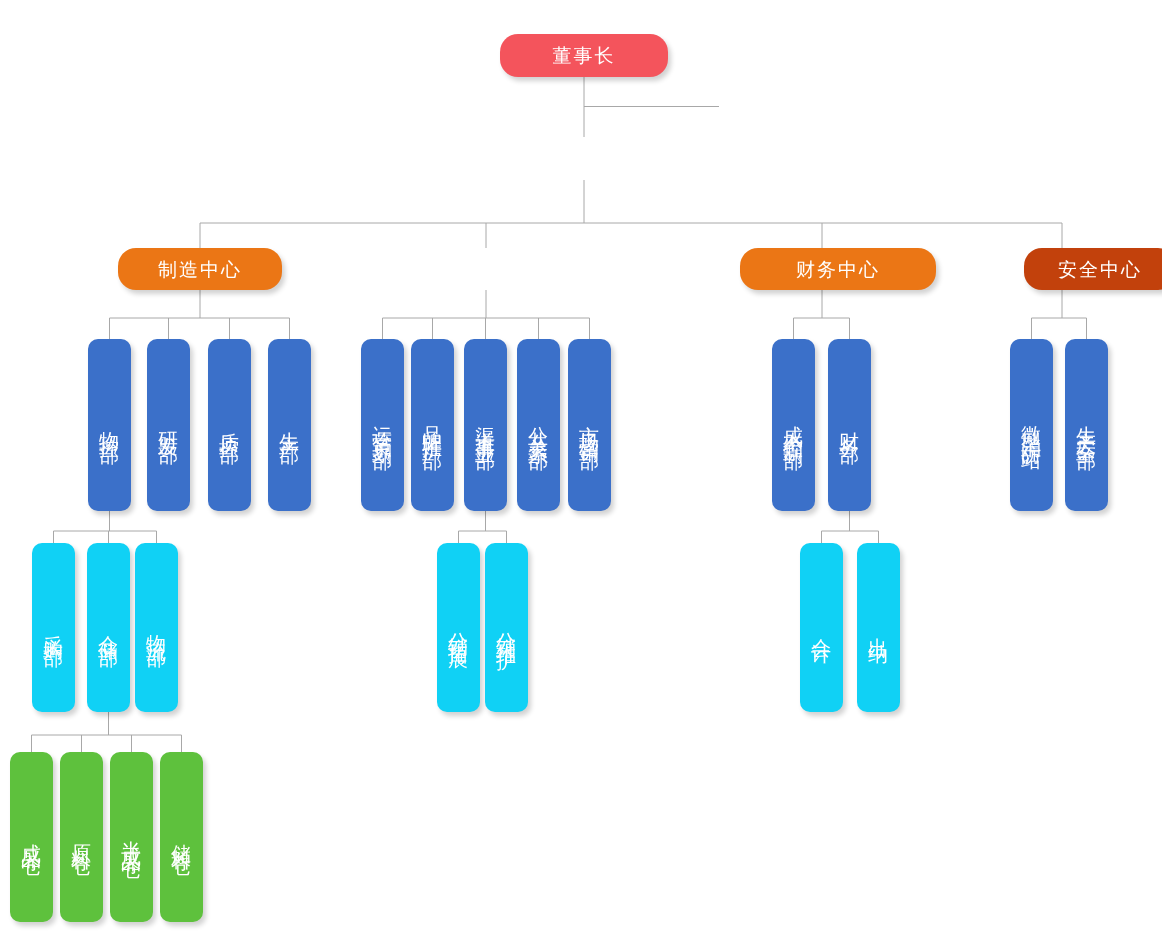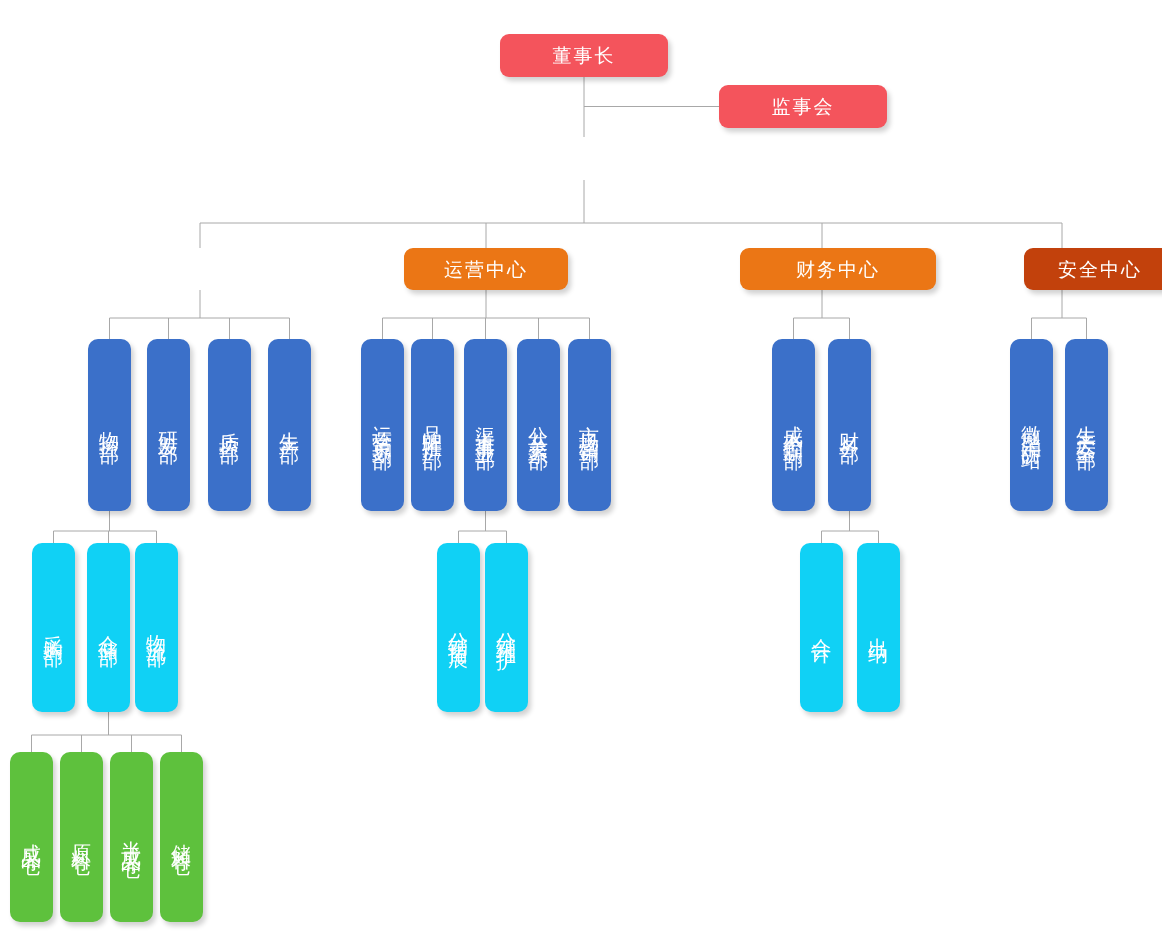--- a/index.html
+++ b/index.html
@@ -3,21 +3,21 @@
 <meta charset="utf-8">
 <style>
   html,body{margin:0;padding:0;background:#ffffff;}
   #canvas{
     position:relative;width:1162px;height:943px;overflow:hidden;
     font-family:"Liberation Sans", sans-serif;background:#ffffff;
   }
   #wires{position:absolute;left:0;top:0;width:1162px;height:943px;z-index:0;}
   .node{
     position:absolute;display:flex;align-items:center;justify-content:center;
-    color:#ffffff;border-radius:9px;z-index:1;
+    color:#ffffff;border-radius:18px;z-index:1;
     box-shadow:3px 4px 5px rgba(0,0,0,0.18);
     font-size:19px;letter-spacing:2px;line-height:1;white-space:nowrap;
   }
   .node.v{
     writing-mode:vertical-rl;text-orientation:upright;
     font-size:20px;letter-spacing:6px;border-radius:10px;white-space:normal;
   }
 </style>
 </head>
 <body>
@@ -68,22 +68,21 @@
       <line x1="878.5" y1="531" x2="878.5" y2="543" stroke="#a8a8a8" stroke-width="1"></line>
       <line x1="108.5" y1="712" x2="108.5" y2="735" stroke="#a8a8a8" stroke-width="1"></line>
       <line x1="31.5" y1="735" x2="181.5" y2="735" stroke="#a8a8a8" stroke-width="1"></line>
       <line x1="31.5" y1="735" x2="31.5" y2="752" stroke="#a8a8a8" stroke-width="1"></line>
       <line x1="81.5" y1="735" x2="81.5" y2="752" stroke="#a8a8a8" stroke-width="1"></line>
       <line x1="131.5" y1="735" x2="131.5" y2="752" stroke="#a8a8a8" stroke-width="1"></line>
       <line x1="181.5" y1="735" x2="181.5" y2="752" stroke="#a8a8a8" stroke-width="1"></line>
     </svg>
 
 <div class="node" style="left: 500px; top: 34px; width: 168px; height: 43px; background: rgb(244, 84, 92);">董事长</div>
-    <div class="node" style="left: 719px; top: 85px; width: 168px; height: 43px; background: rgb(244, 84, 92);">监事会</div>
-    <div class="node" style="left: 404px; top: 248px; width: 164px; height: 42px; background: rgb(235, 118, 21);">运营中心</div>
+    <div class="node" style="left: 118px; top: 248px; width: 164px; height: 42px; background: rgb(235, 118, 21);">制造中心</div>
     <div class="node" style="left: 740px; top: 248px; width: 196px; height: 42px; background: rgb(235, 118, 21);">财务中心</div>
     <div class="node" style="left: 1024px; top: 248px; width: 152px; height: 42px; background: #c2410c;">安全中心</div>
     <div class="node v" style="left: 88px; top: 339px; width: 43px; height: 172px; background: rgb(59, 112, 201);">物控部</div>
     <div class="node v" style="left: 147px; top: 339px; width: 43px; height: 172px; background: rgb(59, 112, 201);">研发部</div>
     <div class="node v" style="left: 208px; top: 339px; width: 43px; height: 172px; background: rgb(59, 112, 201);">质控部</div>
     <div class="node v" style="left: 268px; top: 339px; width: 43px; height: 172px; background: rgb(59, 112, 201);">生产部</div>
     <div class="node v" style="left: 361px; top: 339px; width: 43px; height: 172px; background: rgb(59, 112, 201);">运营策划部</div>
     <div class="node v" style="left: 411px; top: 339px; width: 43px; height: 172px; background: rgb(59, 112, 201);">品牌推广部</div>
     <div class="node v" style="left: 464px; top: 339px; width: 43px; height: 172px; background: rgb(59, 112, 201);">渠道事业部</div>
     <div class="node v" style="left: 517px; top: 339px; width: 43px; height: 172px; background: rgb(59, 112, 201);">公共关系部</div>

